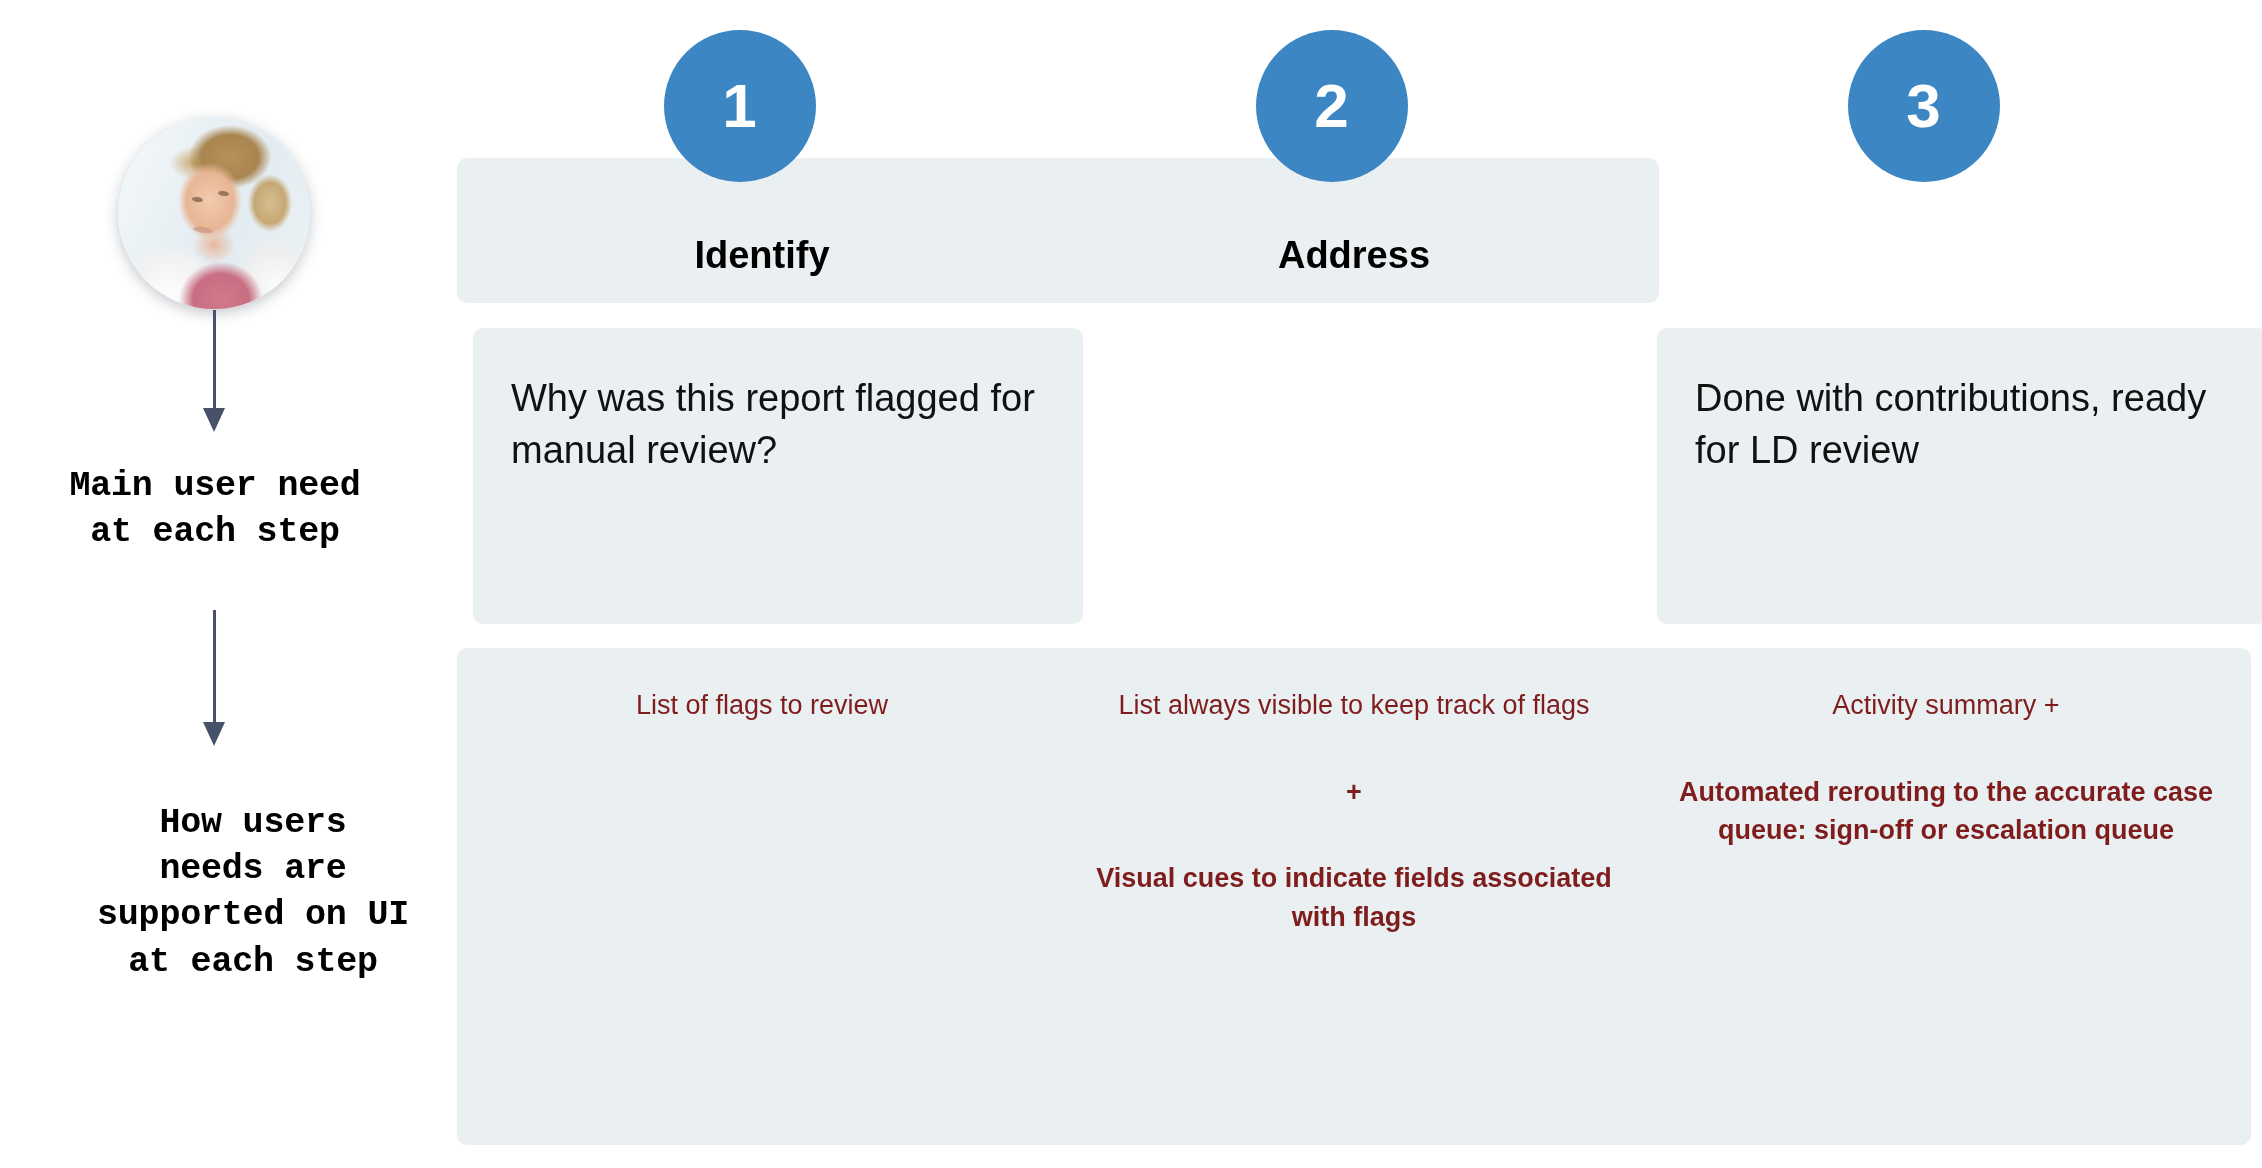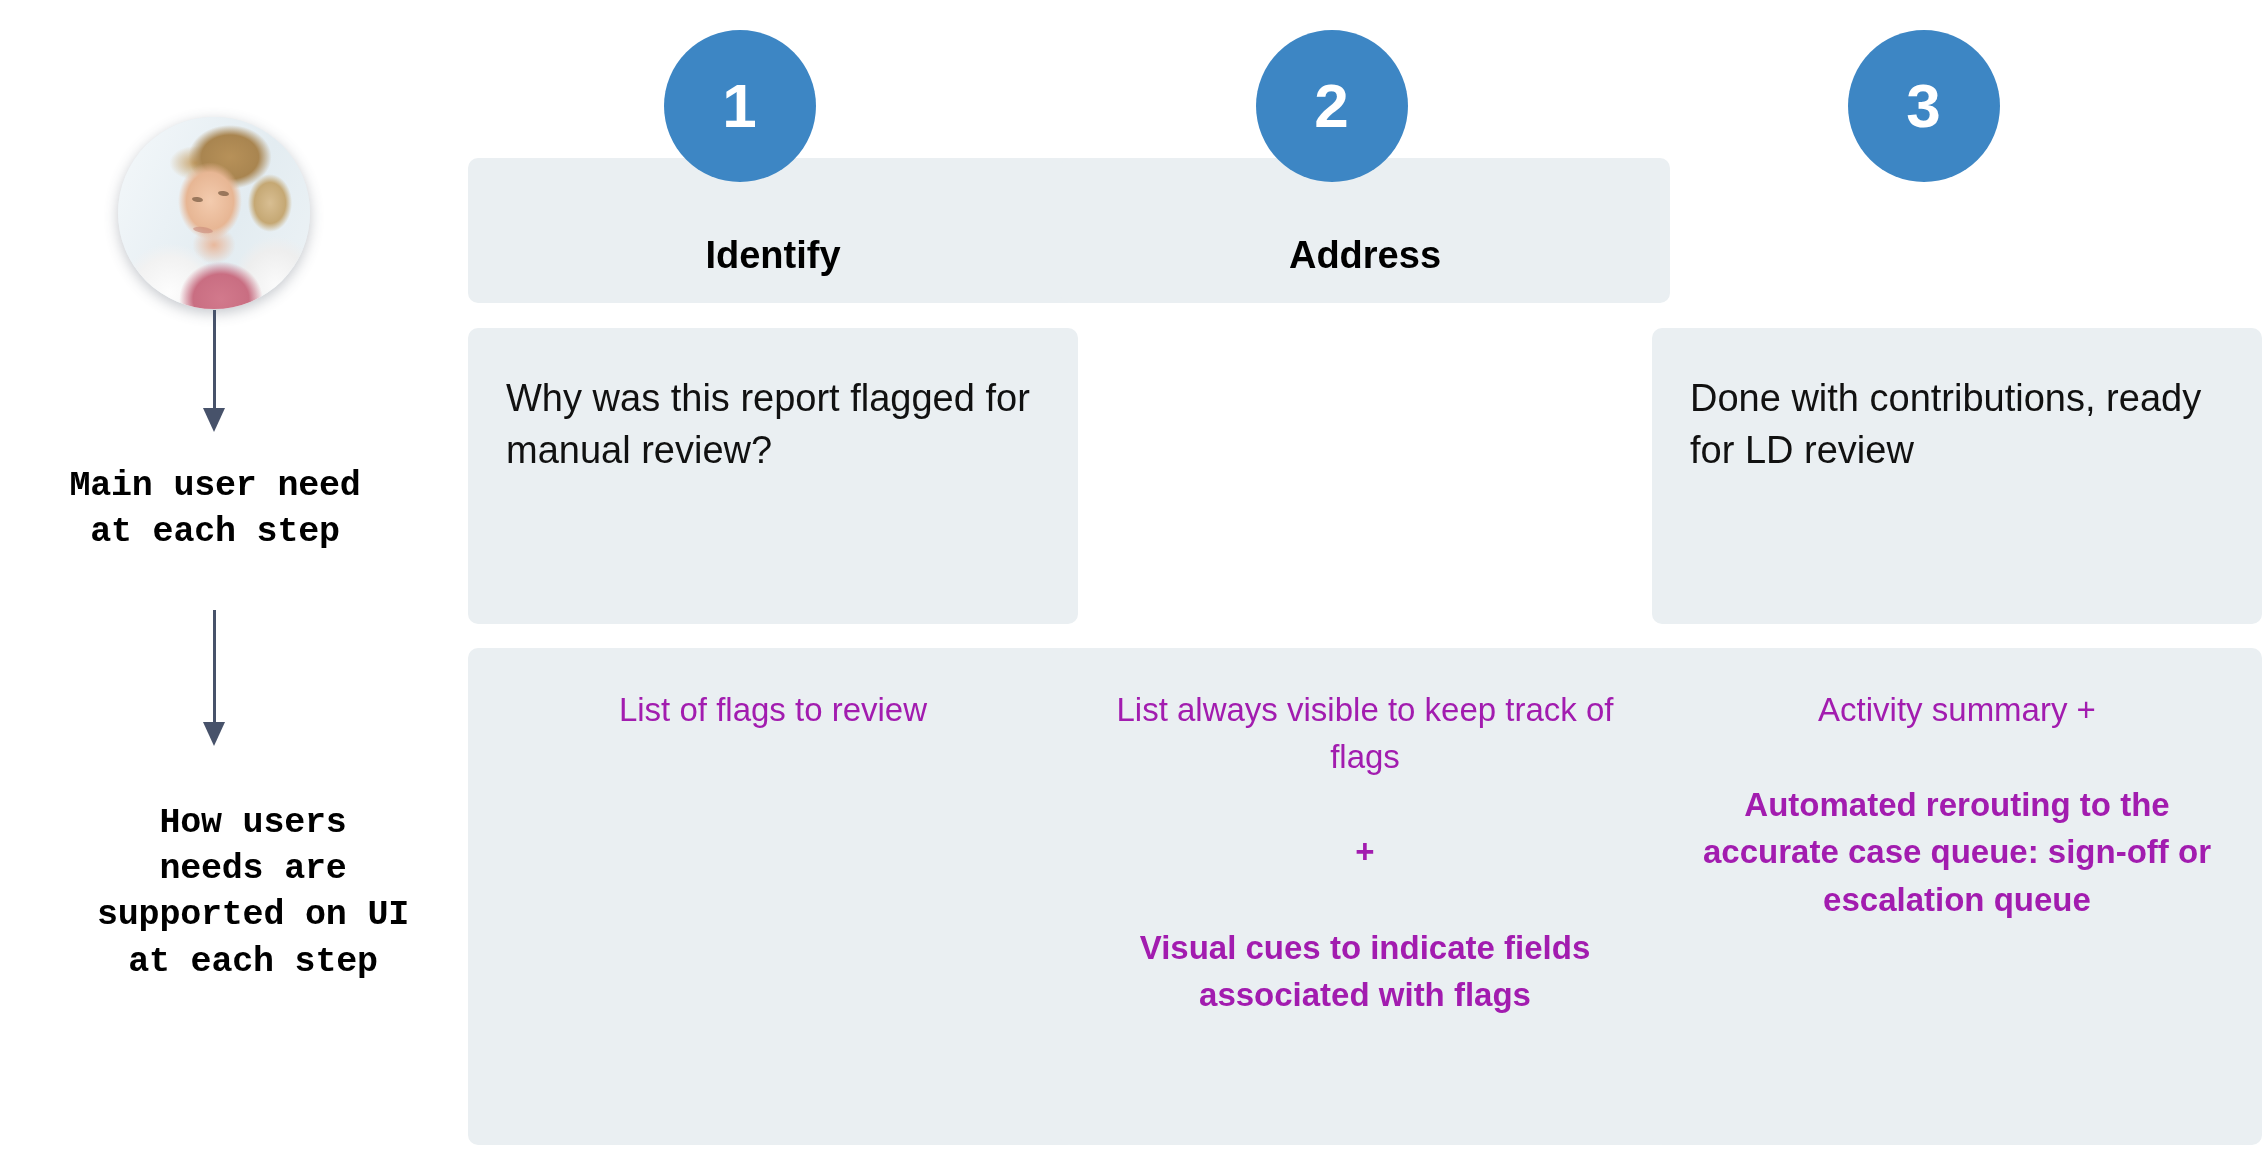--- a/index.html
+++ b/index.html
@@ -153,21 +153,21 @@
     font-weight: bold;
     display: flex;
     align-items: center;
     justify-content: center;
     z-index: 3;
     line-height: 1;
   }
 
   .card {
     position: absolute;
-    left: 11px;
+    left: 0;
     width: 610px;
     background: #eaeff2;
     border-radius: 10px;
     box-sizing: border-box;
     z-index: 1;
   }
   .card-header {
     top: 158px;
     height: 145px;
     display: flex;
@@ -178,39 +178,40 @@
   .card-header .title {
     font-size: 38px;
     font-weight: bold;
     color: #000000;
   }
 
   .card-need {
     top: 328px;
     height: 296px;
     padding: 44px 38px 0 38px;
+    margin-left: 16px;
   }
   .card-need .need-text {
     font-size: 38px;
     line-height: 1.38;
     color: #111111;
     text-align: left;
   }
 
   .card-support {
     top: 648px;
     height: 497px;
     padding: 38px 34px 0 34px;
     text-align: center;
   }
   .card-support p {
     margin: 0;
-    font-size: 33px;
+    font-size: 27px;
     line-height: 1.43;
-    color: #a21caf;
+    color: #7f1d1d;
   }
   .card-support p + p { margin-top: 48px; font-weight: bold; }
 </style>
 </head>
 <body>
 
 <div id="left-rail">
 
   <div id="avatar">
     <div class="photo"></div>

